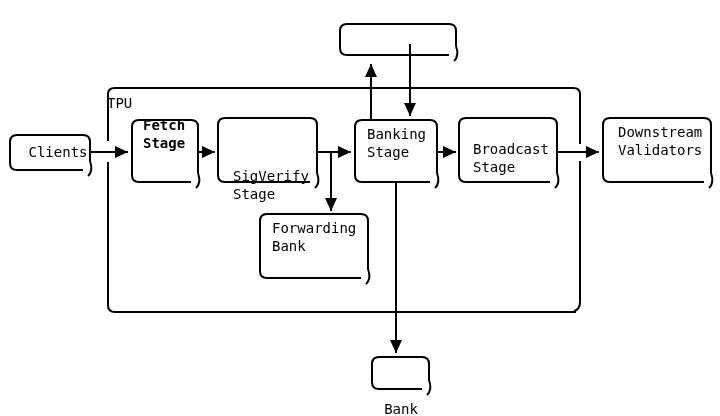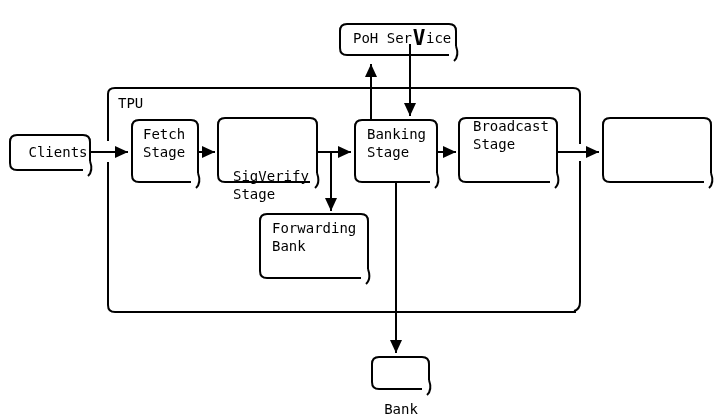--- a/index.html
+++ b/index.html
@@ -70,37 +70,38 @@
     <line class="edge" marker-end="url(#ah)" x1="198" y1="152" x2="215" y2="152"></line>
     <line class="edge" marker-end="url(#ah)" x1="317" y1="152" x2="351" y2="152"></line>
     <line class="edge" marker-end="url(#ah)" x1="331" y1="152" x2="331" y2="211"></line>
     <line class="edge" marker-end="url(#ah)" x1="437" y1="152" x2="456" y2="152"></line>
     <line class="edge" marker-end="url(#ah)" x1="557" y1="152" x2="599" y2="152"></line>
     <line class="edge" marker-end="url(#ah)" x1="371" y1="120" x2="371" y2="64"></line>
     <line class="edge" marker-end="url(#ah)" x1="410" y1="44" x2="410" y2="116"></line>
     <line class="edge" marker-end="url(#ah)" x1="396" y1="182" x2="396" y2="353"></line>
   </svg>
 
-  <div class="lbl" style="left:118px; top:94px;">TPU</div>
+  <div class="lbl" style="left:107px; top:94px;">TPU</div>
 
   <div class="lbl ctr" style="left:22px; top:143px; width:72px;">Clients</div>
 
-  <div class="lbl" style="left:143px; top:125px;">Fetch
+  <div class="lbl" style="left:143px; top:116px;font-weight:bold;">Fetch
 Stage</div>
 
   <div class="lbl" style="left:233px; top:123px;margin-top:44px;">SigVerify
 Stage</div>
 
   <div class="lbl" style="left:367px; top:125px;">Banking
 Stage</div>
 
-  <div class="lbl" style="left:473px; top:117px;">Broadcast
+  <div class="lbl" style="left:473px; top:140px;">Broadcast
 Stage</div>
 
+  <div class="lbl" style="left:618px; top:123px;">Downstream
+Validators</div>
 
   <div class="lbl" style="left:272px; top:219px;">Forwarding
 Bank</div>
 
   <div class="lbl ctr" style="left:372px; top:352px; width:58px;margin-top:48px;">Bank</div>
 
-  <div class="poh-row"><span>PoH Ser</span><span class="v-glyph">V</span><span>ice</span></div>
 
 </div>
 
 </body></html>

